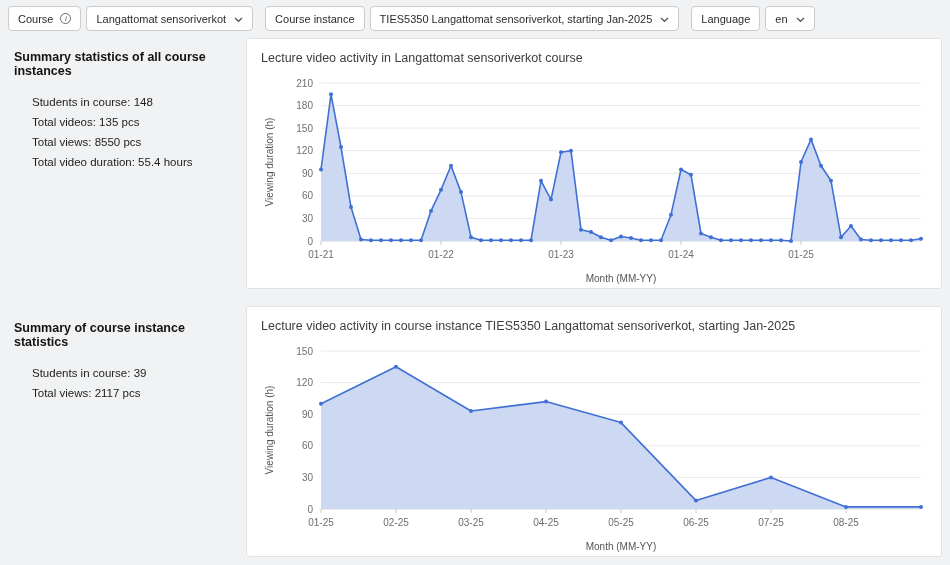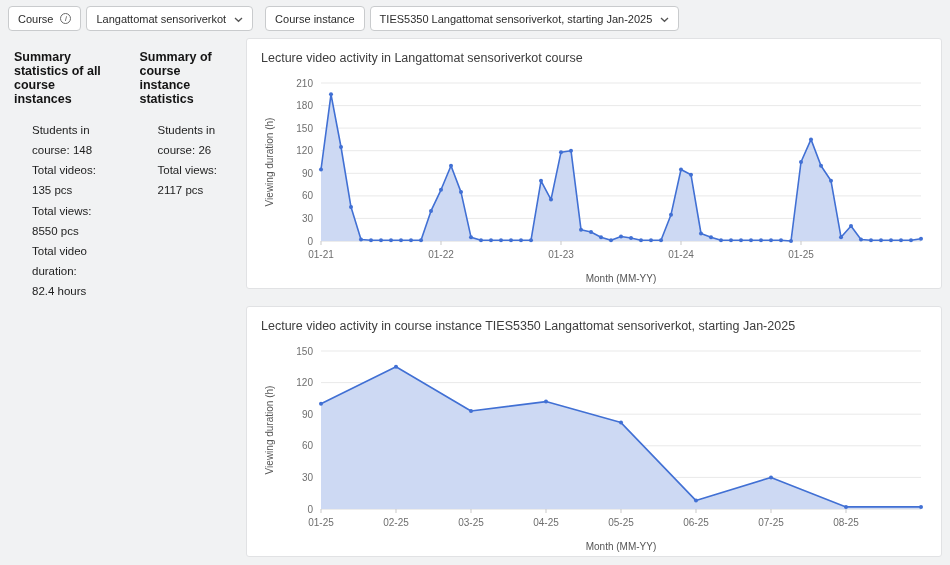--- a/index.html
+++ b/index.html
@@ -19,21 +19,21 @@
   }
   button.ctl{ cursor:pointer;gap:8px; }
   .info-icon{
     display:inline-flex; align-items:center; justify-content:center;
     width:11px; height:11px; border:1px solid #6a6a6a; border-radius:50%;
     font-size:8px; color:#555; font-style:italic; line-height:1;
   }
   .chev{ display:inline-block; }
   
   .main{ flex:1; display:flex; gap:10px; padding:6px 8px 8px; min-height:0; }
-  .left-col{ width:228px; flex:0 0 auto; display:flex; flex-direction:row; gap:23px; }
+  .left-col{ width:228px; flex:0 0 auto; display:flex; flex-direction:column; gap:23px; }
   .left-col section{ flex:1; padding:4px 4px 0 6px; }
   .panel-title{ font-size:12.5px; font-weight:bold; color:#141414; margin:8px 0 14px 0; }
   .stat-list{ list-style:none; margin:8px; padding:0 0 0 10px; }
   .stat-list li{ font-size:11.5px; color:#1d1d1d; line-height:1.75; }
   .right-col{ flex:1; display:flex; flex-direction:column; gap:17px; min-width:0; }
   .card{
     flex:1; background:#ffffff; border:1px solid #e1e2e4; border-radius:3px;
     padding:10px 12px 2px; overflow:hidden;
   }
   .card-title{ font-size:12.5px; color:#3d3d3d; margin:2px 0 6px 2px; }
@@ -69,39 +69,52 @@
       <button class="ctl">
         <span>TIES5350 Langattomat sensoriverkot, starting Jan-2025</span>
         <span class="chev">
           <svg width="9" height="6" viewBox="0 0 9 6">
               <path d="M1 1 L4.5 4.3 L8 1" stroke="#555" stroke-width="1.3" fill="none"></path>
             </svg>
         </span>
       </button>
     </div>
 
+    <div class="group">
+      <span class="ctl">
+        <span>Language</span>
+      </span>
+      <button class="ctl">
+        <span>en</span>
+        <span class="chev">
+          <svg width="9" height="6" viewBox="0 0 9 6">
+              <path d="M1 1 L4.5 4.3 L8 1" stroke="#555" stroke-width="1.3" fill="none"></path>
+            </svg>
+        </span>
+      </button>
+    </div>
   </div>
 
   <div class="main">
 
     <div class="left-col">
       <section>
         <div class="panel-title">Summary statistics of all course instances</div>
         <ul class="stat-list">
           <li>Students in course: 148</li>
           <li>Total videos: 135 pcs</li>
           <li>Total views: 8550 pcs</li>
-          <li>Total video duration: 82.4 hours</li>
+          <li>Total video duration: 55.4 hours</li>
         </ul>
       </section>
 
       <section>
         <div class="panel-title">Summary of course instance statistics</div>
         <ul class="stat-list">
-          <li>Students in course: 26</li>
+          <li>Students in course: 39</li>
           <li>Total views: 2117 pcs</li>
         </ul>
       </section>
     </div>
 
     <div class="right-col">
       <div class="card">
         <div class="card-title">Lecture video activity in Langattomat sensoriverkot course</div>
         <svg id="chart-0" width="670" height="216" viewBox="0 0 670 216">
             <line x1="62" y1="170.0" x2="662" y2="170.0" stroke="#d9d9d9" stroke-width="1"></line>

